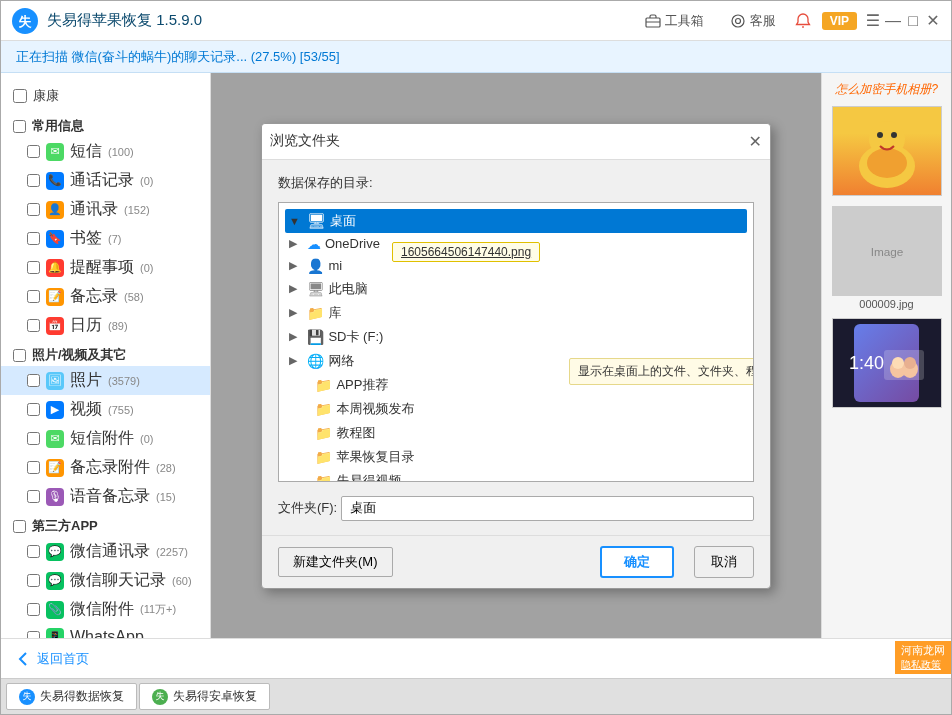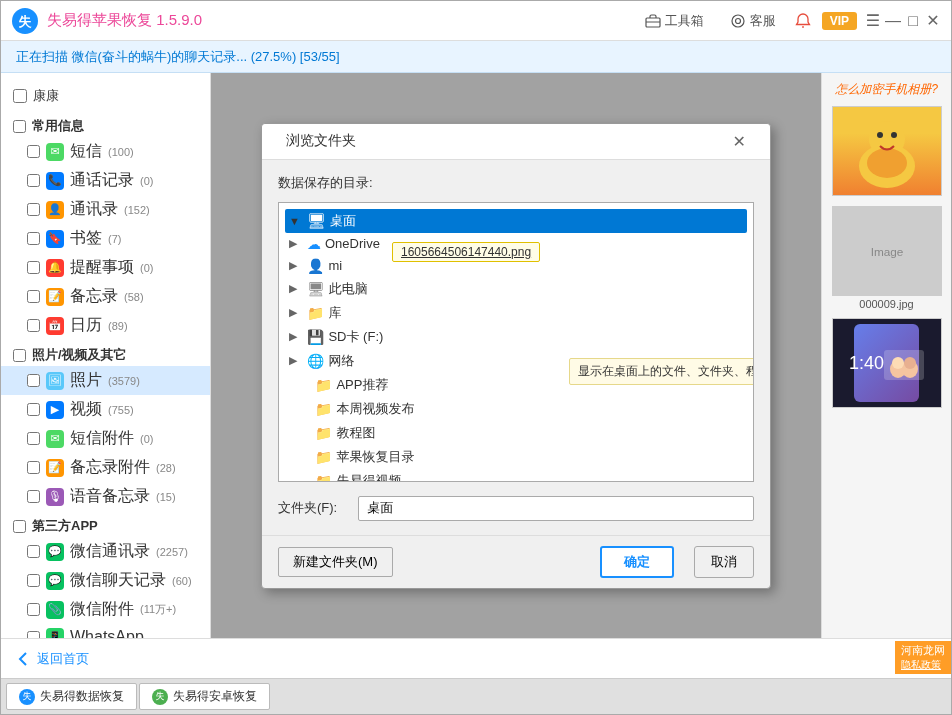--- a/index.html
+++ b/index.html
@@ -4,21 +4,21 @@
   <style>
     * { box-sizing: border-box; margin: 0; padding: 0; font-family: 'Microsoft YaHei', SimHei, sans-serif; }
     body { width: 952px; height: 715px; overflow: hidden; background: #f0f0f0; font-size: 13px; }
 
     
     .app-window { width: 952px; height: 715px; background: #f5f5f5; position: relative; display: flex; flex-direction: column; border: 1px solid #aaa; }
 
     
     .title-bar { height: 40px; background: #fff; display: flex; align-items: center; padding: 0 10px; border-bottom: 1px solid #ddd; flex-shrink: 0; }
     .title-bar-logo { width: 28px; height: 28px; margin-right: 8px; }
-    .title-bar-title { font-size: 15px; color: #ec4899; flex: 1; }
+    .title-bar-title { font-size: 15px; color: #0c4a6e; flex: 1; }
     .title-bar-actions { display: flex; align-items: center; gap: 10px; }
     .title-bar-btn { background: none; border: none; cursor: pointer; font-size: 13px; color: #555; padding: 3px 8px; display: flex; align-items: center; gap: 4px; }
     .title-bar-vip { background: #f5a623; color: #fff; border-radius: 3px; padding: 2px 8px; font-size: 12px; font-weight: bold; }
     .window-controls { display: flex; align-items: center; gap: 4px; margin-left: 8px; }
     .window-ctrl { width: 16px; height: 16px; border: none; background: none; cursor: pointer; font-size: 16px; color: #666; display: flex; align-items: center; justify-content: center; }
 
     
     .scan-bar { height: 32px; background: #e8f4ff; display: flex; align-items: center; padding: 0 15px; border-bottom: 1px solid #c5dff5; flex-shrink: 0; }
     .scan-text { color: #0078d4; font-size: 13px; }
 
@@ -64,34 +64,34 @@
 
     
     .taskbar { height: 36px; background: #e0e0e0; border-top: 1px solid #ccc; display: flex; align-items: center; padding: 0 5px; gap: 2px; flex-shrink: 0; }
     .taskbar-item { display: flex; align-items: center; gap: 5px; padding: 4px 12px; background: #fff; border: 1px solid #bbb; border-radius: 2px; font-size: 12px; color: #333; cursor: pointer; }
     .taskbar-logo { width: 16px; height: 16px; border-radius: 50%; background: #1890ff; display: flex; align-items: center; justify-content: center; color: #fff; font-size: 9px; }
     .watermark { position: absolute; bottom: 40px; right: 0; background: rgba(255,140,0,0.85); color: #fff; font-size: 11px; padding: 2px 6px; }
 
     
     .modal-overlay { position: absolute; top: 0; left: 0; right: 0; bottom: 0; background: rgba(0,0,0,0.3); display: flex; align-items: center; justify-content: center; z-index: 100; }
     .modal { background: #f0f0f0; border: 1px solid #999; border-radius: 4px; width: 510px; box-shadow: 4px 4px 12px rgba(0,0,0,0.3); position: relative; }
-    .modal-titlebar { background: #fff; border-bottom: 1px solid #ddd; padding: 8px 24px; display: flex; align-items: center; justify-content: space-between; border-radius: 4px 4px 0 0; }
+    .modal-titlebar { background: #fff; border-bottom: 1px solid #ddd; padding: 8px 8px; display: flex; align-items: center; justify-content: space-between; border-radius: 4px 4px 0 0; }
     .modal-title { font-size: 14px; color: #333; }
     .modal-close { background: none; border: none; cursor: pointer; font-size: 16px; color: #666; }
     .modal-body { padding: 14px 16px; }
     .modal-instruction { font-size: 13px; color: #333; margin-bottom: 10px; }
     .file-tree { border: 1px solid #aaa; background: #fff; height: 280px; overflow-y: auto; padding: 6px; }
     .tree-item { display: flex; align-items: center; gap: 4px; padding: 3px 4px; cursor: pointer; font-size: 13px; color: #333; border-radius: 2px; }
     .tree-item.highlighted { background: #0078d4; color: #fff; }
     .tree-arrow { width: 14px; font-size: 11px; color: #666; }
     .tree-arrow.expanded { color: #333; }
     .tree-label { flex: 1; }
     .tooltip-box { background: #fffbe6; border: 1px solid #e6d88a; padding: 4px 8px; font-size: 12px; color: #333; border-radius: 2px; position: absolute; left: 290px; top: 155px; z-index: 10; white-space: nowrap; }
     .tree-child { padding-left: 30px; }
-    .modal-footer-row { display: flex; align-items: center; gap: 21px; margin-top: 14px; }
+    .modal-footer-row { display: flex; align-items: center; gap: 4px; margin-top: 14px; }
     .folder-label { font-size: 13px; color: #333; white-space: nowrap; }
     .folder-input { flex: 1; border: 1px solid #aaa; background: #fff; padding: 4px 8px; font-size: 13px; border-radius: 2px; }
     .modal-buttons { display: flex; justify-content: space-between; align-items: center; padding: 10px 16px; border-top: 1px solid #ddd; }
     .btn-new-folder { background: #f0f0f0; border: 1px solid #aaa; padding: 5px 14px; font-size: 13px; border-radius: 2px; cursor: pointer; }
     .btn-group { display: flex; gap: 20px; }
     .btn-confirm { background: #fff; border: 2px solid #1890ff; color: #1890ff; padding: 5px 22px; font-size: 13px; border-radius: 3px; cursor: pointer; font-weight: bold; }
     .btn-cancel { background: #f0f0f0; border: 1px solid #aaa; padding: 5px 16px; font-size: 13px; border-radius: 3px; cursor: pointer; }
     .filename-tooltip { position: absolute; top: 118px; left: 130px; background: #fffde7; border: 1px solid #e0c000; padding: 2px 8px; font-size: 12px; color: #333; z-index: 200; white-space: nowrap; border-radius: 2px; text-decoration: underline; }
 
     

